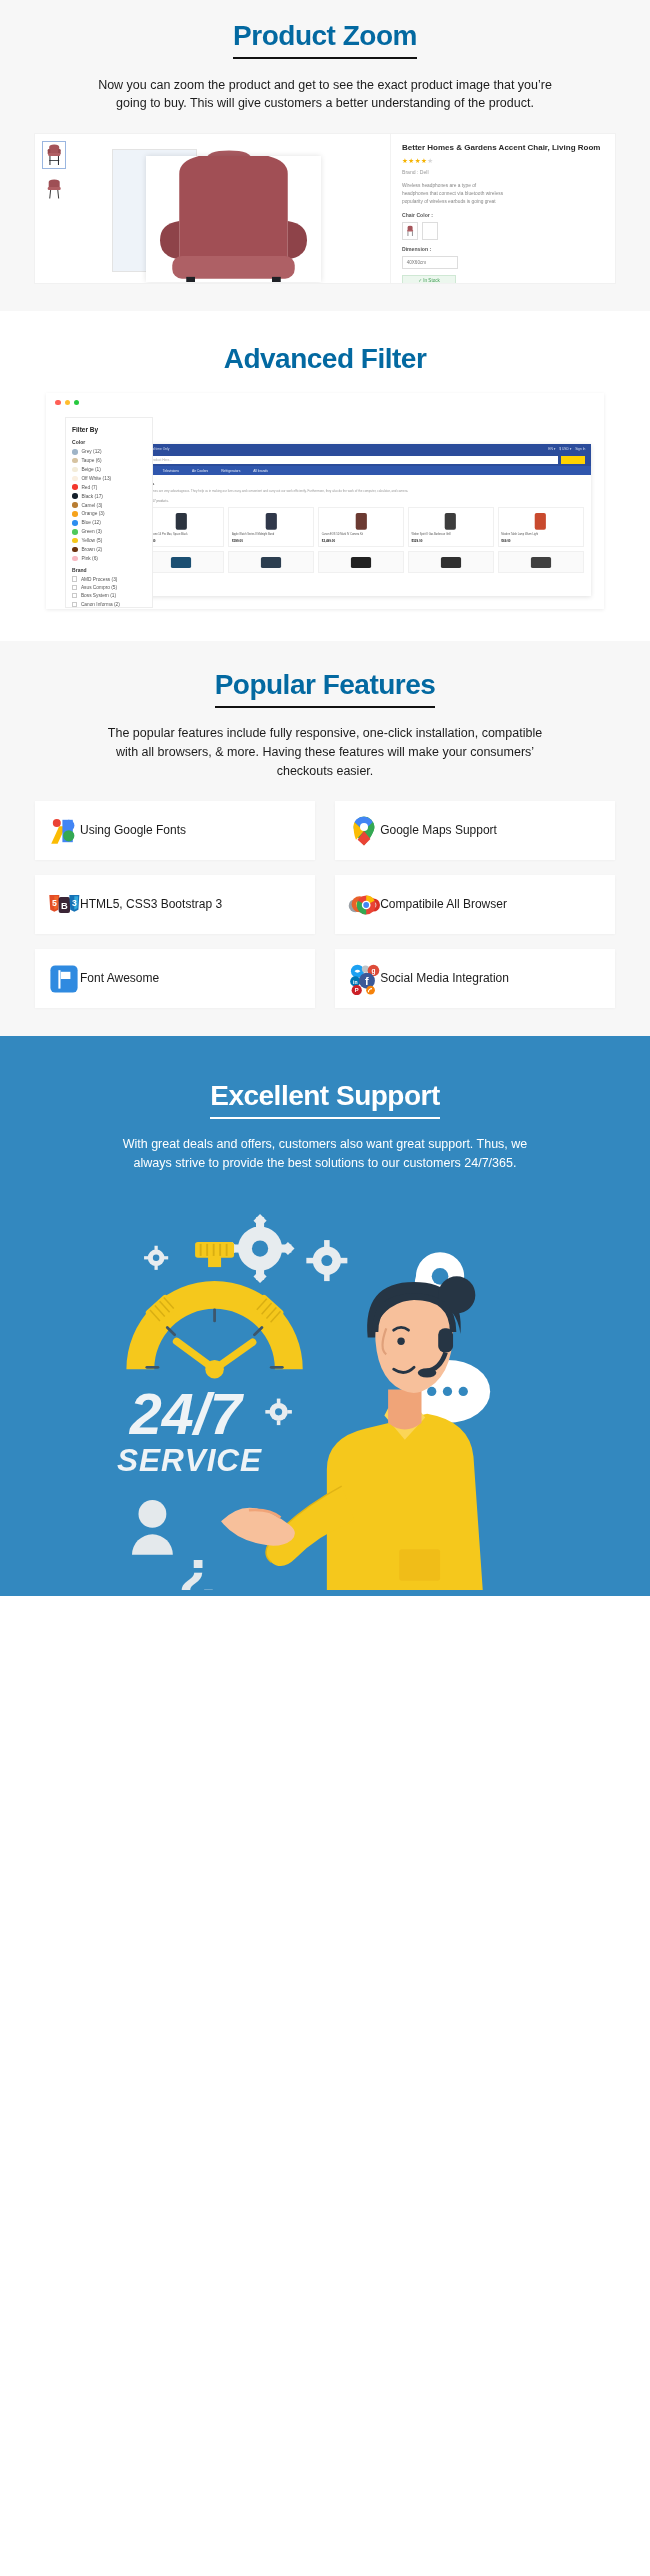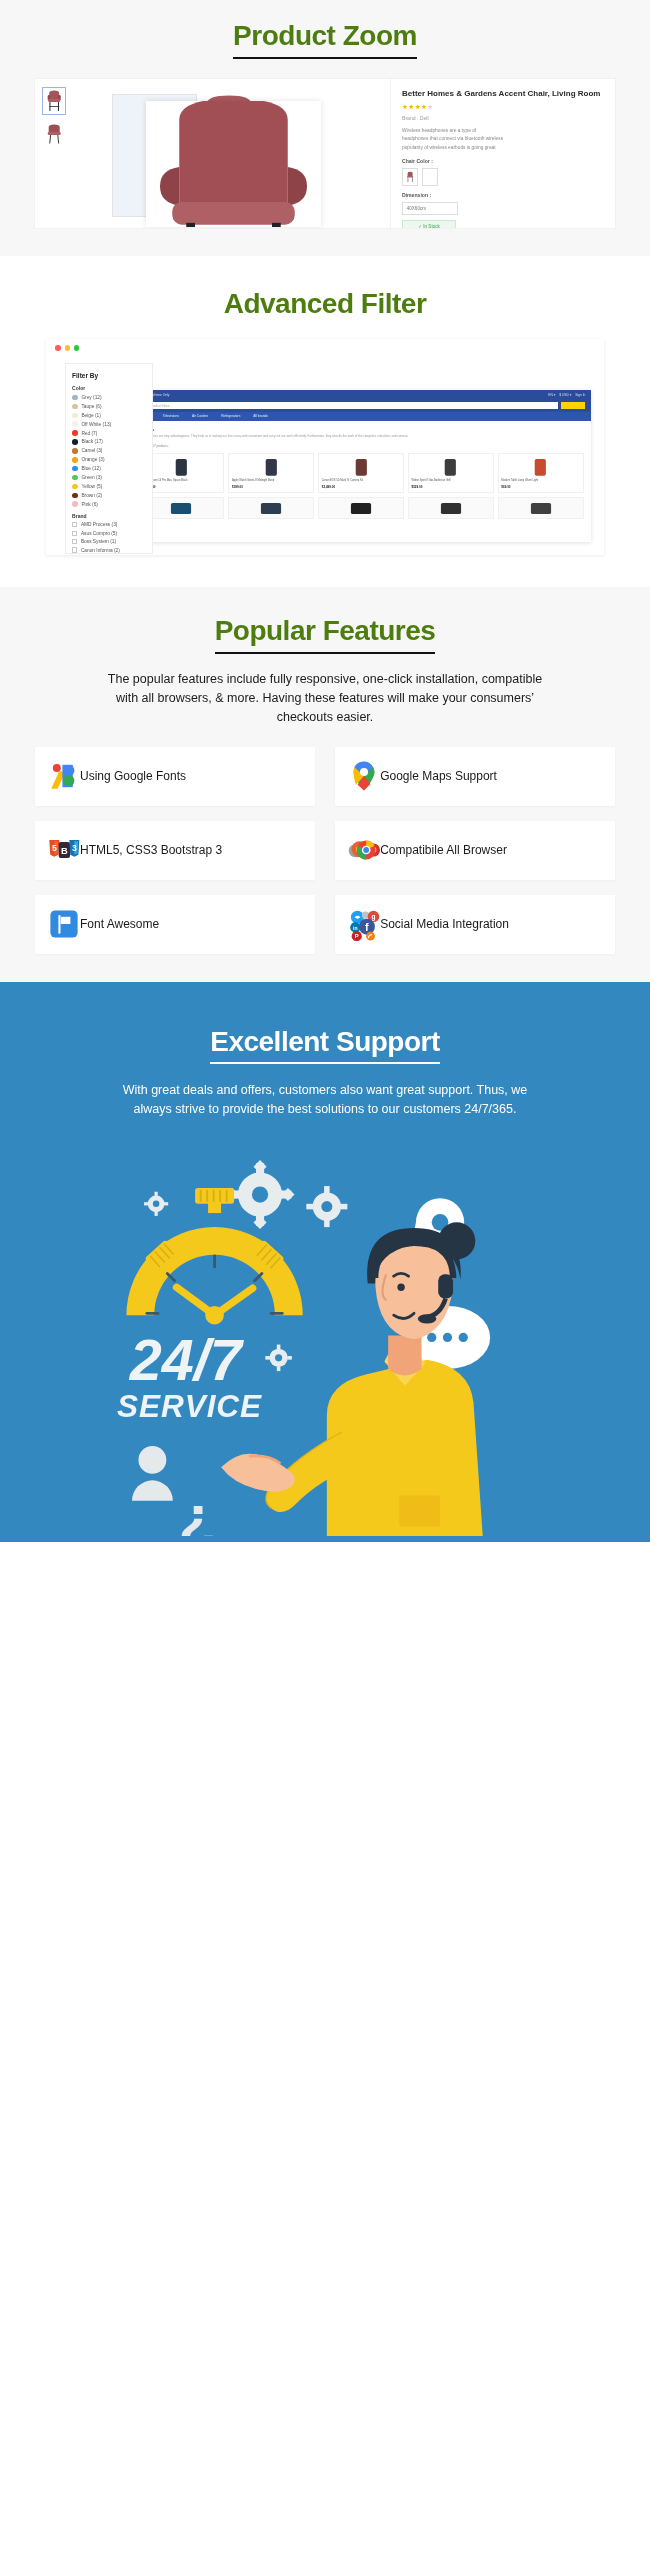--- a/index.html
+++ b/index.html
@@ -13,21 +13,21 @@
   
   .section { width: 650px; position: relative; }
   .sec-light { background: #f7f7f7; }
   .sec-white { background: #ffffff; }
   .sec-blue  { background: #3388bf; }
 
   .sec-title {
     text-align: center;
     font-size: 28px;
     font-weight: 700;
-    color: #4d7c0f;
+    color: #0369a1;
     letter-spacing: -0.5px;
     font-family: "Liberation Sans", sans-serif;
   }
   .sec-title .u {
     display: inline-block;
     border-bottom: 2.8px solid #111111;
     padding-bottom: 4.6px;
   }
   .sec-title.on-blue { color: #ffffff; }
   .sec-title.on-blue .u { border-bottom-color: #ffffff; }
@@ -181,20 +181,21 @@
 </style>
 </head>
 <body>
 
 <div class="page">
 
   <div class="section sec-light" style="padding-top:20.4px;">
     <div class="sec-title">
       <span class="u">Product Zoom</span>
     </div>
+    <div class="sec-desc">Now you can zoom the product and get to see the exact product image that you’re going to buy. This will give customers a better understanding of the product.</div>
 
     <div class="pz-wrap">
       <div class="pz-card">
 
         <div class="pz-thumbs">
           <div class="pz-thumb active">
             <svg class="chair-sm" viewBox="0 0 40 48">
               <path d="M10 8 Q10 3 20 3 Q30 3 30 8 L30 20 L10 20 Z" fill="#a5545a"></path>
               <rect x="7" y="12" width="5" height="11" rx="2.4" fill="#93474d"></rect>
               <rect x="28" y="12" width="5" height="11" rx="2.4" fill="#93474d"></rect>

